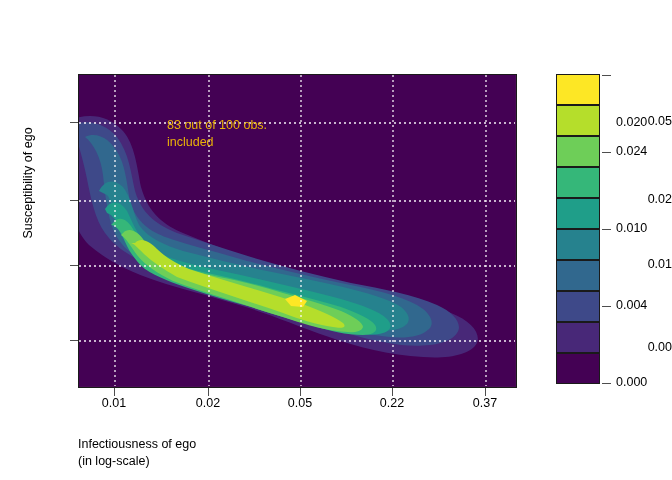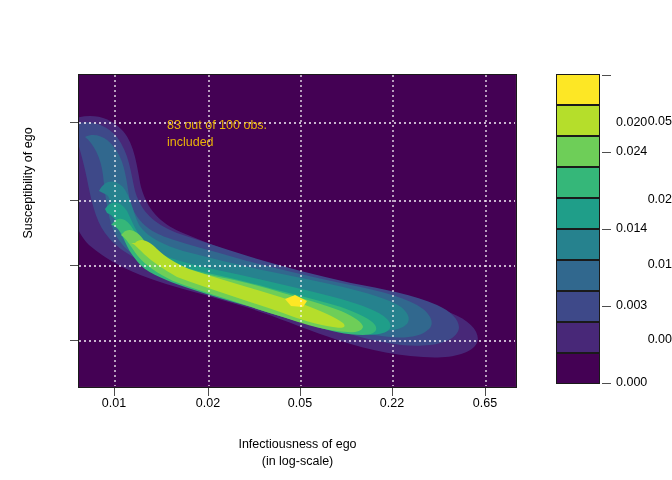--- a/index.html
+++ b/index.html
@@ -37,21 +37,21 @@
     position:absolute;top:396px;width:60px;text-align:center;
     font-size:12.5px;
   }
   .xtick-mark{position:absolute;top:388px;width:1.4px;height:8px;background:#4d4d4d;}
 
   .ylab{
     position:absolute;left:-62px;top:176px;width:180px;text-align:center;
     font-size:12.5px;transform:rotate(-90deg);
   }
   .xlab{
-    position:absolute;left:78px;top:436px;width:439px;text-align:center;
+    position:absolute;left:78px;top:436px;width:439px;
     font-size:12.5px;line-height:17px;white-space:pre-line;
   }
 
   .legend{position:absolute;left:556px;top:74px;width:44px;height:310px;}
   .legend-band{position:absolute;left:0;width:44px;border:1px solid #1a1a1a;box-sizing:border-box;}
   .legend-tick{position:absolute;left:602px;width:9px;height:1.4px;background:#4d4d4d;}
   .legend-label{position:absolute;left:616px;font-size:12.5px;transform:translateY(-8px);}
 </style>
 </head>
 <body>
@@ -137,32 +137,32 @@
   </div>
 
   <div class="ylab">Susceptibility of ego</div>
   <div class="ytick-mark" style="top:122px;"></div>
   <div class="ytick-mark" style="top:200px;"></div>
   <div class="ytick-mark" style="top:265px;"></div>
   <div class="ytick-mark" style="top:340px;"></div>
   <div class="ytick-label" style="top:122px;">0.05</div>
   <div class="ytick-label" style="top:200px;">0.02</div>
   <div class="ytick-label" style="top:265px;">0.01</div>
-  <div class="ytick-label" style="top:340px;">0.00</div>
+  <div class="ytick-label" style="top:348px;">0.00</div>
 
   <div class="xtick-mark" style="left:114px;"></div>
   <div class="xtick-mark" style="left:208px;"></div>
   <div class="xtick-mark" style="left:300px;"></div>
   <div class="xtick-mark" style="left:392px;"></div>
   <div class="xtick-mark" style="left:485px;"></div>
   <div class="xtick-label" style="left:84px;">0.01</div>
   <div class="xtick-label" style="left:178px;">0.02</div>
   <div class="xtick-label" style="left:270px;">0.05</div>
   <div class="xtick-label" style="left:362px;">0.22</div>
-  <div class="xtick-label" style="left:455px;">0.65</div>
+  <div class="xtick-label" style="left:455px;">0.37</div>
   <div class="xlab">Infectiousness of ego
 (in log-scale)</div>
 
   <div class="legend">
     <div class="legend-band" style="top: 0px; height: 31px; background: rgb(253, 231, 37);"></div>
     <div class="legend-band" style="top: 31px; height: 31px; background: rgb(181, 222, 43);"></div>
     <div class="legend-band" style="top: 62px; height: 31px; background: rgb(110, 206, 88);"></div>
     <div class="legend-band" style="top: 93px; height: 31px; background: rgb(53, 183, 121);"></div>
     <div class="legend-band" style="top: 124px; height: 31px; background: rgb(31, 158, 137);"></div>
     <div class="legend-band" style="top: 155px; height: 31px; background: rgb(38, 130, 142);"></div>
@@ -171,17 +171,17 @@
     <div class="legend-band" style="top: 248px; height: 31px; background: rgb(72, 40, 120);"></div>
     <div class="legend-band" style="top: 279px; height: 31px; background: rgb(68, 1, 84);"></div>
   </div>
   <div class="legend-tick" style="top:75px;"></div>
   <div class="legend-tick" style="top:152px;"></div>
   <div class="legend-tick" style="top:229px;"></div>
   <div class="legend-tick" style="top:306px;"></div>
   <div class="legend-tick" style="top:383px;"></div>
   <div class="legend-label" style="top:75px;margin-top:48px;">0.020</div>
   <div class="legend-label" style="top:152px;">0.024</div>
-  <div class="legend-label" style="top:229px;">0.014</div>
-  <div class="legend-label" style="top:306px;">0.003</div>
+  <div class="legend-label" style="top:229px;">0.010</div>
+  <div class="legend-label" style="top:306px;">0.004</div>
   <div class="legend-label" style="top:383px;">0.000</div>
 
 </div>
 
 </body></html>

